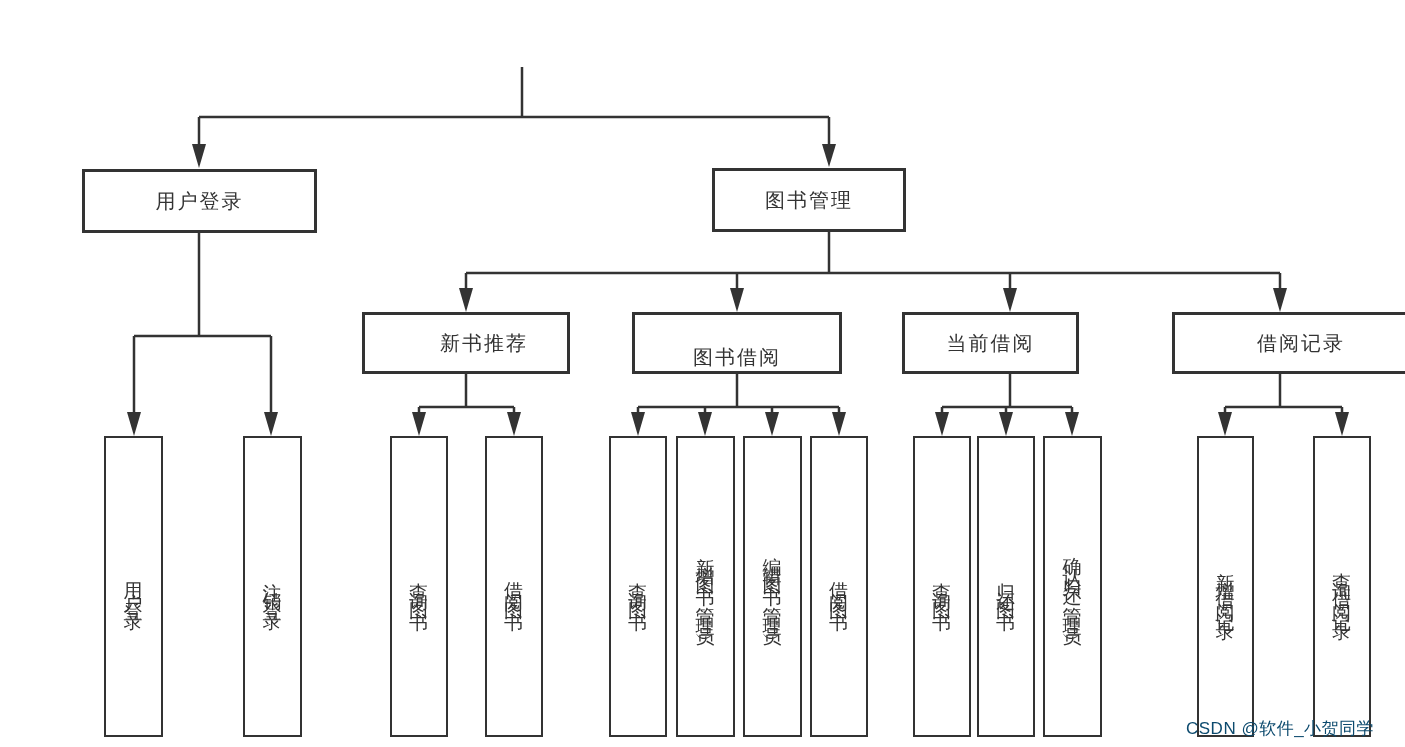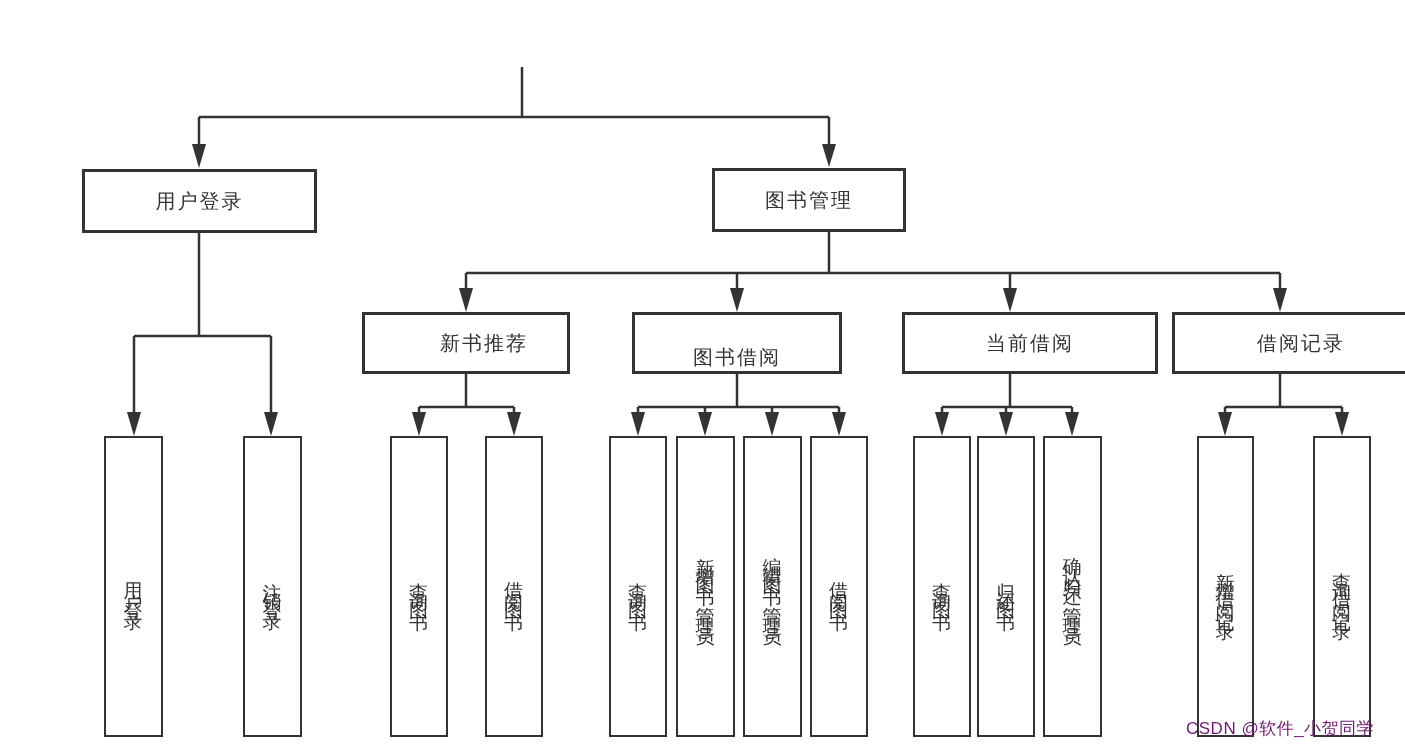--- a/index.html
+++ b/index.html
@@ -45,21 +45,21 @@
     text-orientation: mixed;
     font-size: 19px;
     letter-spacing: 10px;
     line-height: 1;
   }
   .watermark {
     position: absolute;
     left: 1186px;
     top: 717px;
     font-size: 17px;
-    color: #701a75;
+    color: #0c4a6e;
     white-space: nowrap;
     z-index: 5;
     letter-spacing: 0.5px;
   }
 </style>
 </head>
 <body>
 
 <div id="canvas">
 
@@ -136,21 +136,21 @@
   <div class="node h-node" style="left:712px; top:168px; width:194px; height:64px;">
     <span>图书管理</span>
   </div>
 
   <div class="node h-node" style="left:362px; top:312px; width:208px; height:62px;padding-left:36px;">
     <span>新书推荐</span>
   </div>
   <div class="node h-node" style="left:632px; top:312px; width:210px; height:62px;align-items:flex-end;">
     <span>图书借阅</span>
   </div>
-  <div class="node h-node" style="left:902px; top:312px; width:256px; height:62px;">
+  <div class="node h-node" style="left:902px; top:312px; width:177px; height:62px;">
     <span>当前借阅</span>
   </div>
   <div class="node h-node" style="left:1172px; top:312px; width:258px; height:62px;">
     <span>借阅记录</span>
   </div>
 
   <div class="node leaf" style="left:104px; top:436px; width:59px; height:301px;">
     <span>用户登录</span>
   </div>
   <div class="node leaf" style="left:243px; top:436px; width:59px; height:301px;">

